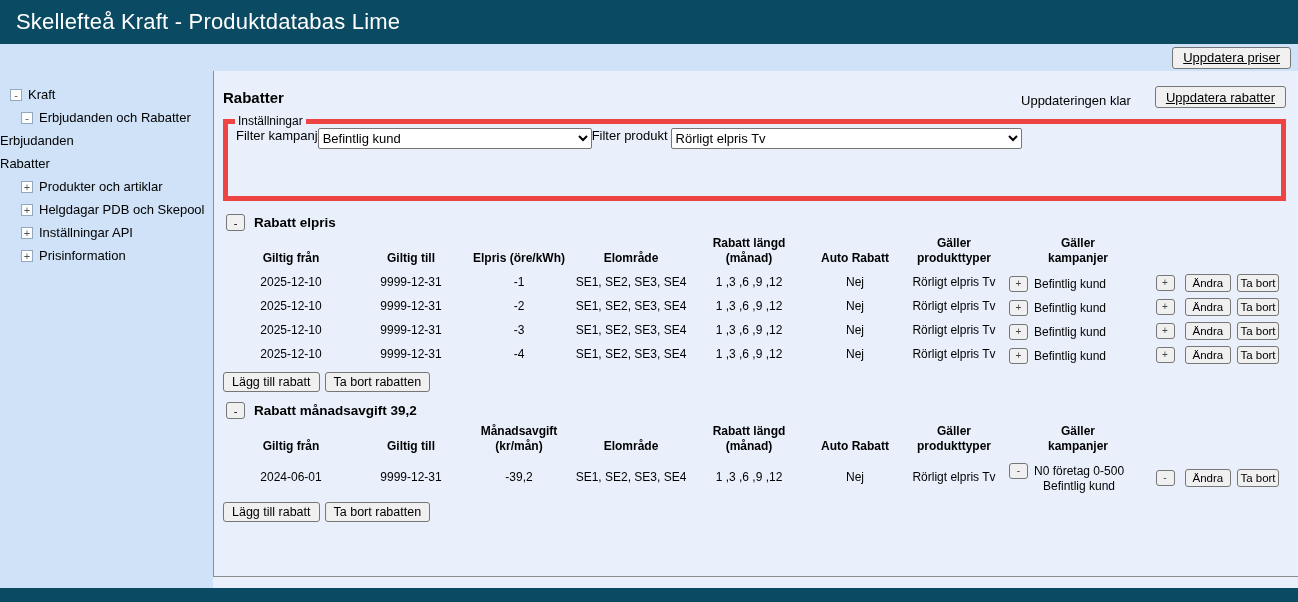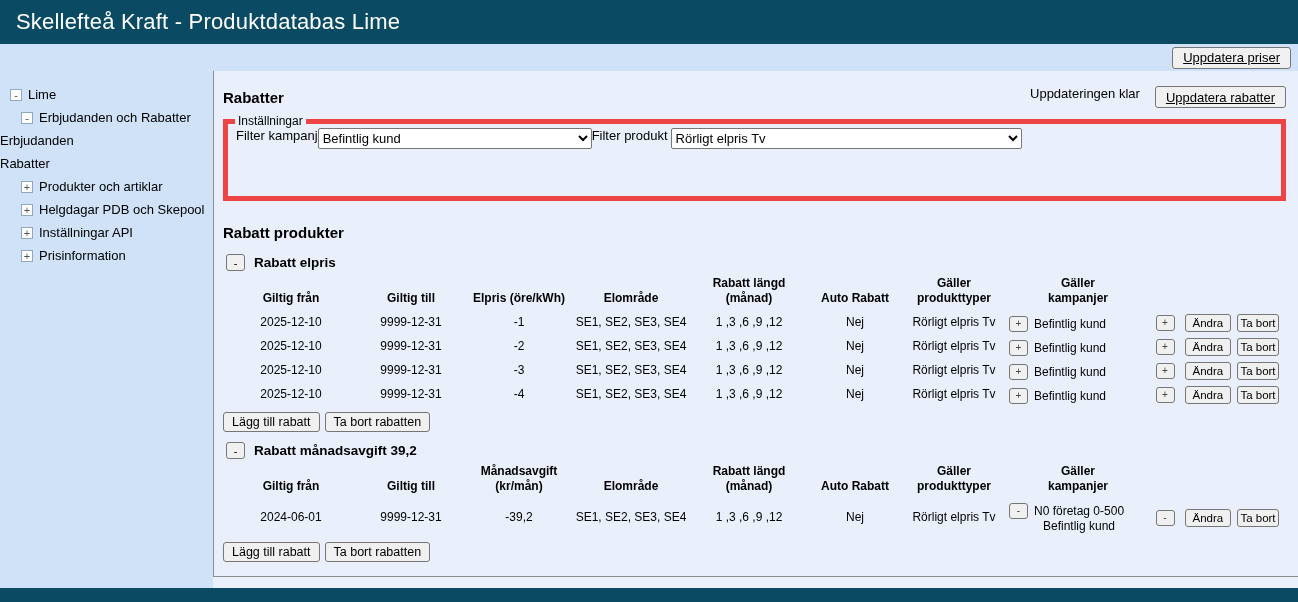--- a/index.html
+++ b/index.html
@@ -57,21 +57,21 @@
   .main-col { flex: 1; background: #e9f0fb; }
   .panel {
     height: 506px; background: #e9f0fb;
     border-left: 1px solid #8c8c8c; border-bottom: 1px solid #8c8c8c;
     padding: 14px 12px 0 9px; overflow: hidden;
   }
 
   
   .panel-top { display: flex; justify-content: space-between; align-items: center; height: 24px; }
   .panel-title { font-size: 15px; font-weight: bold; }
-  .panel-top-right { display: flex; align-items: flex-start; gap: 15px; font-size: 13px; }
+  .panel-top-right { display: flex; align-items: flex-end; gap: 24px; font-size: 13px; }
 
   
   fieldset.settings {
     border: 5px solid #ef4444; margin: 5px 0 0 0;
     padding: 0 8px 12px 5px; height: 87px;
   }
   fieldset.settings legend { font-size: 12px; padding: 0 3px; margin-left: 2px; }
   .checkbox-row { display: flex; align-items: center; gap: 7px; font-size: 13px; margin: 7px 0 5px 3px; }
   .checkbox-row input { width: 13px; height: 13px; margin: 0; }
   .filters { display: flex; margin-left: 3px; }
@@ -113,21 +113,21 @@
 </header>
 
 <div class="toolbar-strip">
   <button class="win-btn">Uppdatera priser</button>
 </div>
 
 <div class="content-row">
   <nav class="sidebar">
     <div class="tree-item lvl0">
       <span class="tree-icon">-</span>
-      <span class="tree-label">Lime</span>
+      <span class="tree-label">Kraft</span>
     </div>
     <div class="tree-item lvl1">
       <span class="tree-icon">-</span>
       <span class="tree-label">Erbjudanden och Rabatter</span>
     </div>
     <div class="tree-item lvl2">
       <span class="tree-label">Erbjudanden</span>
     </div>
     <div class="tree-item lvl2">
       <span class="tree-label">Rabatter</span>
@@ -172,21 +172,20 @@
           </div>
           <div class="filter-group">
             <label>Filter produkt</label>
             <select class="sel-product">
               <option>Rörligt elpris Tv</option>
             </select>
           </div>
         </div>
       </fieldset>
 
-      <div class="products-title">Rabatt produkter</div>
 
       <div class="group-header">
         <button class="toggle">-</button>
         <span class="group-title">Rabatt elpris</span>
       </div>
 
       <table class="rabatt">
         <colgroup>
           <col style="width:136px">
             <col style="width:104px">

